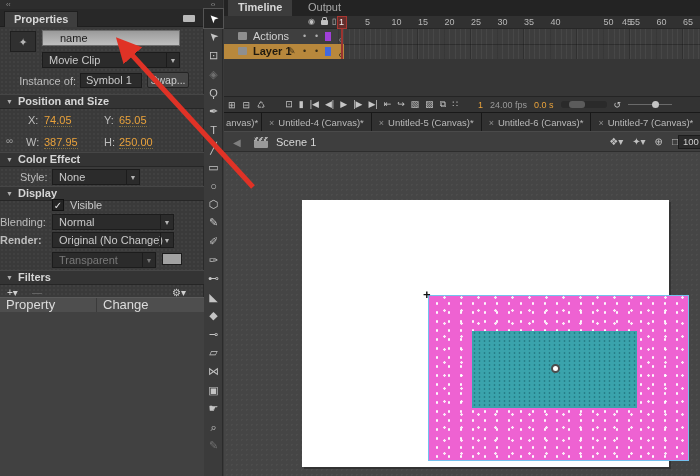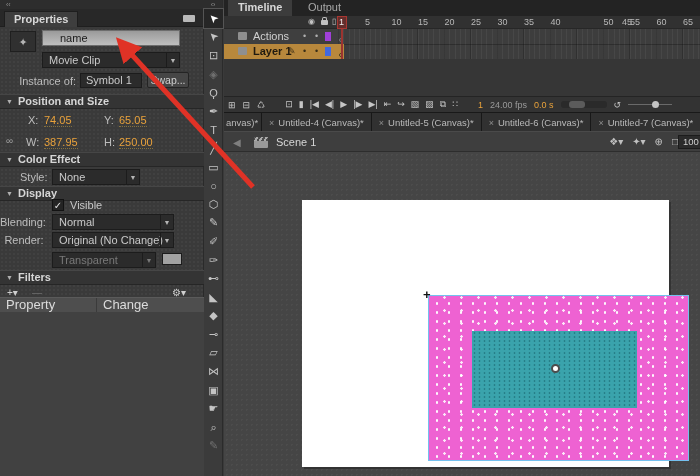--- a/index.html
+++ b/index.html
@@ -182,21 +182,21 @@
     <div class="section abs" style="top:186px;">
       <span class="tri">▼</span><span>Display</span>
     </div>
     <div class="check abs">✓</div>
     <span class="abs" style="left:70px; top:199px;">Visible</span>
     <span class="lbl abs" style="left:0; top:216px; width:48px; text-align:left;">Blending:</span>
     <div class="dd abs" style="left:52px; top:214px; width:122px;">
       <span class="dd-label">Normal</span>
       <span class="dd-arrow">▼</span>
     </div>
-    <span class="lbl abs" style="left:0; top:234px; width:48px; text-align:center;">Render:</span>
+    <span class="lbl abs" style="left:0; top:234px; width:48px; text-align:left;font-weight:bold;">Render:</span>
     <div class="dd abs" style="left:52px; top:232px; width:122px;">
       <span class="dd-label">Original (No Change)</span>
       <span class="dd-arrow">▼</span>
     </div>
     <div class="dd disabled abs" style="left:52px; top:252px; width:104px;">
       <span class="dd-label">Transparent</span>
       <span class="dd-arrow">▼</span>
     </div>
     <div class="swatch abs"></div>
 

